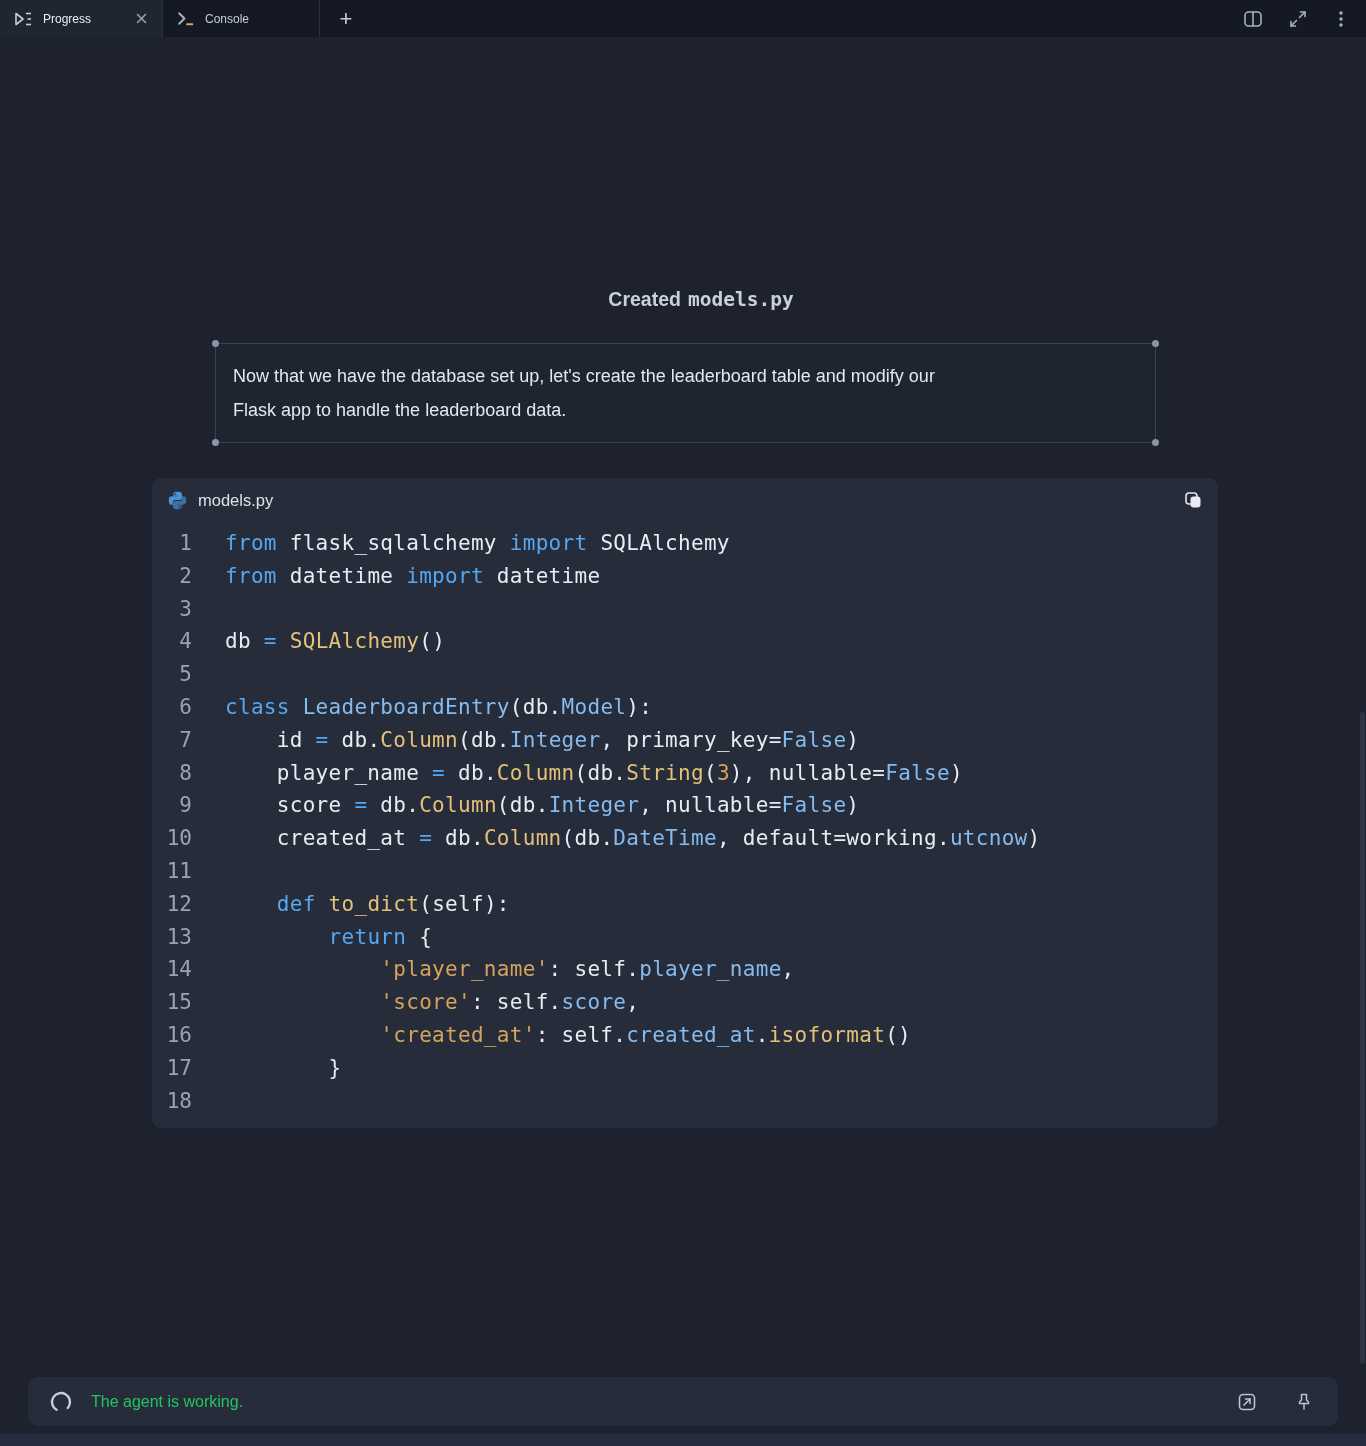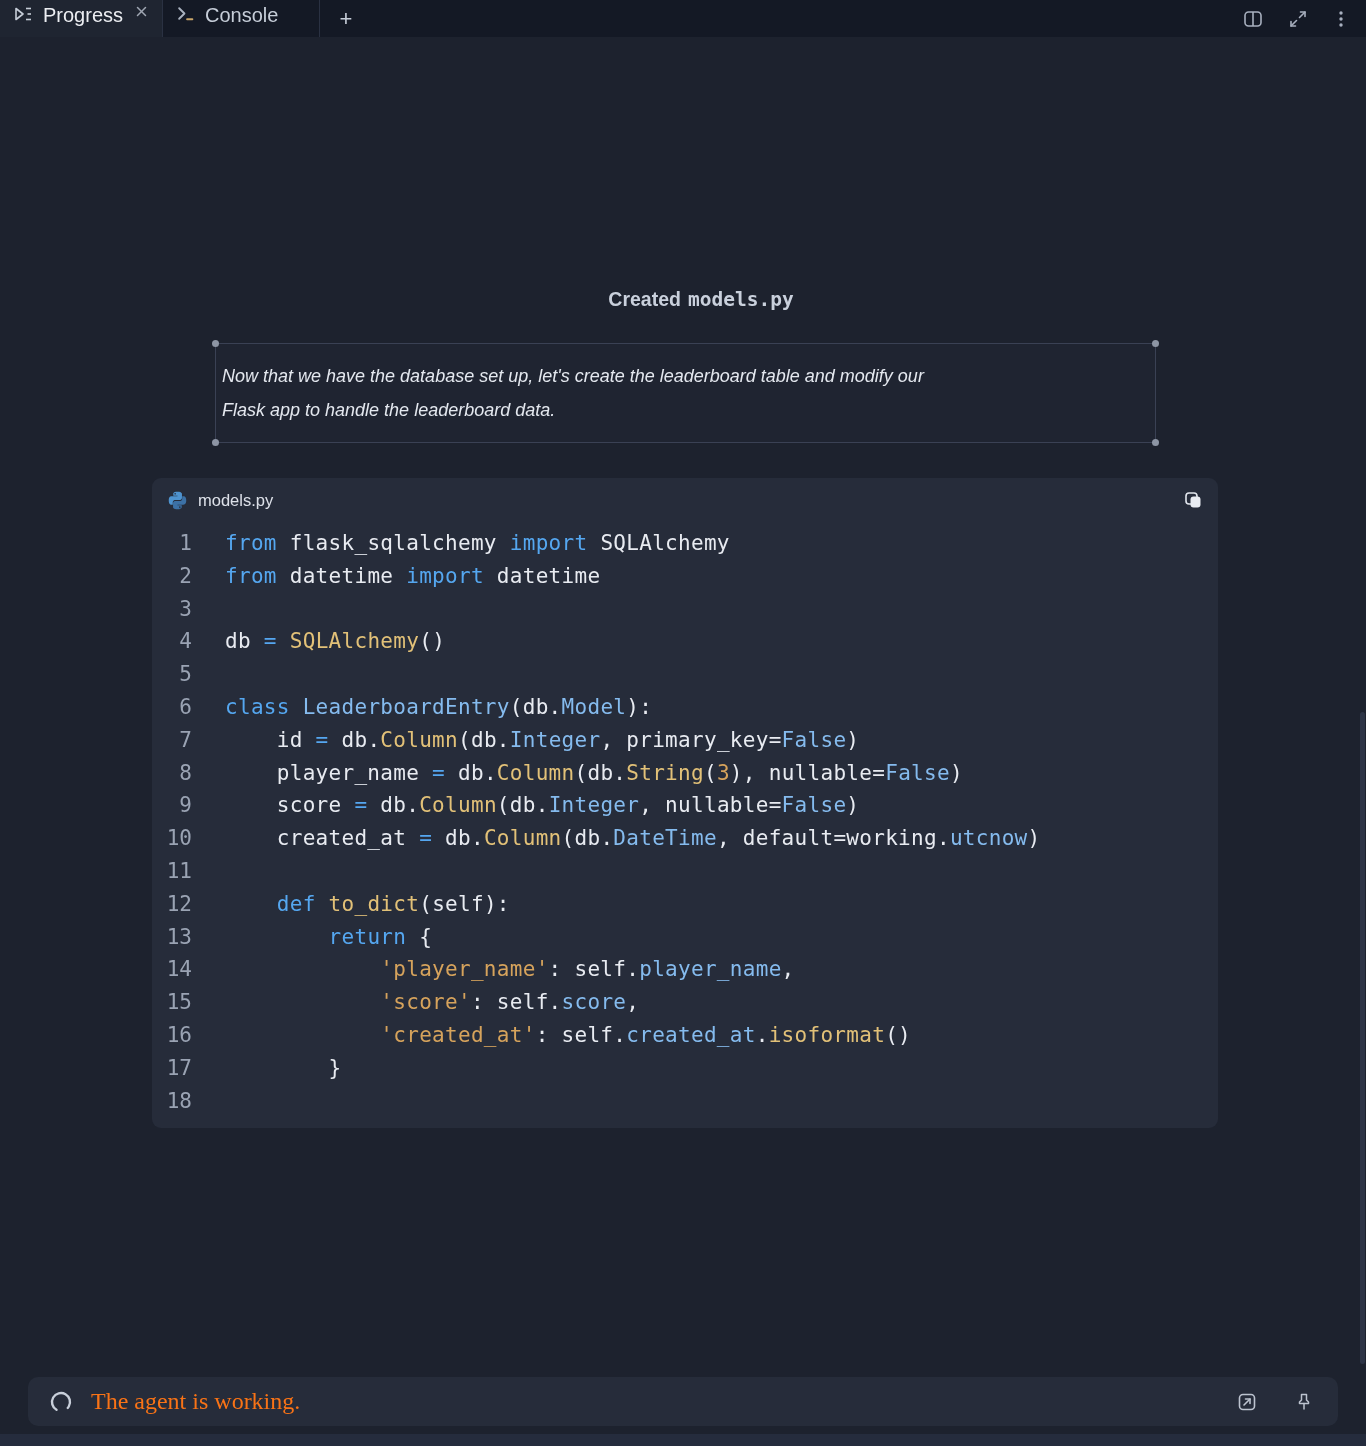--- a/index.html
+++ b/index.html
@@ -8,53 +8,53 @@
     --text:#e8ebf1; --muted:#aab2c0; --heading:#c9d0dc; --ln:#9aa3b3;
     --kw:#55a7f0; --type:#85bbee; --fn:#e2c178; --str:#d6a35c; --num:#d6a35c;
   }
   *{margin:0;padding:0;box-sizing:border-box;}
   html,body{width:1366px;height:1446px;}
   body{background:var(--bg);font-family:"Liberation Sans",sans-serif;position:relative;overflow:hidden;color:var(--text);}
 
   
   .tabbar{position:absolute;top:0;left:0;width:100%;height:37px;background:var(--tabbar);display:flex;align-items:stretch;z-index:5;}
   .tabbar-border{position:absolute;top:36px;left:163px;right:0;height:1px;background:var(--border);}
-  .tab{display:flex;gap:10px;padding:4px 13px;font-size:20px;color:#c6cdd8;cursor:default;}
+  .tab{display:flex;align-items:center;gap:10px;padding:11px 13px;font-size:12px;color:#c6cdd8;cursor:default;}
   .tab.active{background:var(--tab-active);color:#eceef2;width:163px;border-right:1px solid var(--border);}
   .tab.inactive{width:157px;border-right:1px solid var(--border);}
   .tab .close{margin-left:auto;display:flex;opacity:.85;}
   .newtab{width:52px;display:flex;align-items:center;justify-content:center;color:#c6cdd8;font-size:22px;font-weight:300;}
   .winicons{margin-left:auto;display:flex;align-items:center;gap:24px;padding-right:16px;}
   .winicons > span{display:flex;}
 
   
   .heading{position:absolute;top:288px;left:0;width:100%;text-align:center;font-size:19.5px;font-weight:600;color:var(--heading);padding-left:36px;}
   .heading .h-mono{font-family:"DejaVu Sans Mono",monospace;margin-left:7px;font-weight:600;}
 
   
-  .note{position:absolute;left:215px;top:343px;width:941px;height:100px;background:var(--note-bg);border:1px solid var(--note-border);padding:15px 6px;font-size:18px;line-height:34px;color:#e4e8ef;font-style:italic;}
+  .note{position:absolute;left:215px;top:343px;width:941px;height:100px;background:var(--note-bg);border:1px solid var(--note-border);padding:15px 17px;font-size:18px;line-height:34px;color:#e4e8ef;}
   .dot{position:absolute;width:7px;height:7px;border-radius:50%;background:#8d95a4;}
   .dot.tl{left:-4px;top:-4px;} .dot.tr{right:-4px;top:-4px;}
   .dot.bl{left:-4px;bottom:-4px;} .dot.br{right:-4px;bottom:-4px;}
 
   
   .panel{position:absolute;left:152px;top:478px;width:1066px;height:650px;background:var(--panel);border-radius:9px;}
   .panel-header{height:44px;display:flex;align-items:center;gap:10px;padding:0 15px;}
   .filename{font-size:16.5px;color:#dde1e9;font-weight:500;}
   .copy-btn{margin-left:auto;display:flex;cursor:pointer;}
   .codebody{padding-top:5px;font-family:"DejaVu Sans Mono",monospace;font-size:21px;letter-spacing:.3px;}
   .code-line{display:flex;height:32.8px;line-height:32.8px;white-space:pre;}
   .ln{width:40px;flex:none;text-align:right;color:var(--ln);letter-spacing:0;}
   .lt{margin-left:33px;}
   .tk-k{color:var(--kw);text-align:right;} .tk-t{color:var(--type);} .tk-f{color:var(--fn);}
   .tk-s{color:var(--str);} .tk-n{color:var(--num);} .tk-d{color:var(--text);}
 
   
   .statusbar{position:absolute;left:28px;top:1377px;width:1310px;height:49px;background:#262c3a;border-radius:10px;display:flex;align-items:center;gap:17px;padding:0 20px;}
-  .status-text{font-size:24px;color:#f97316;font-family:Liberation Serif, serif;}
+  .status-text{font-size:16px;color:#22c55e;}
   .status-icons{margin-left:auto;display:flex;align-items:center;gap:36px;padding-right:4px;}
   .status-icons > span{display:flex;cursor:pointer;}
   .spin{animation:rot 1.1s linear infinite;}
   @keyframes rot{to{transform:rotate(360deg);}}
 
   .bottomstrip{position:absolute;left:0;bottom:0;width:100%;height:12px;background:#252c3d;}
   .scrollthumb{position:absolute;right:1px;top:712px;width:5px;height:652px;border-radius:3px;background:#2d3446;}
 </style>
 </head>
 <body>

